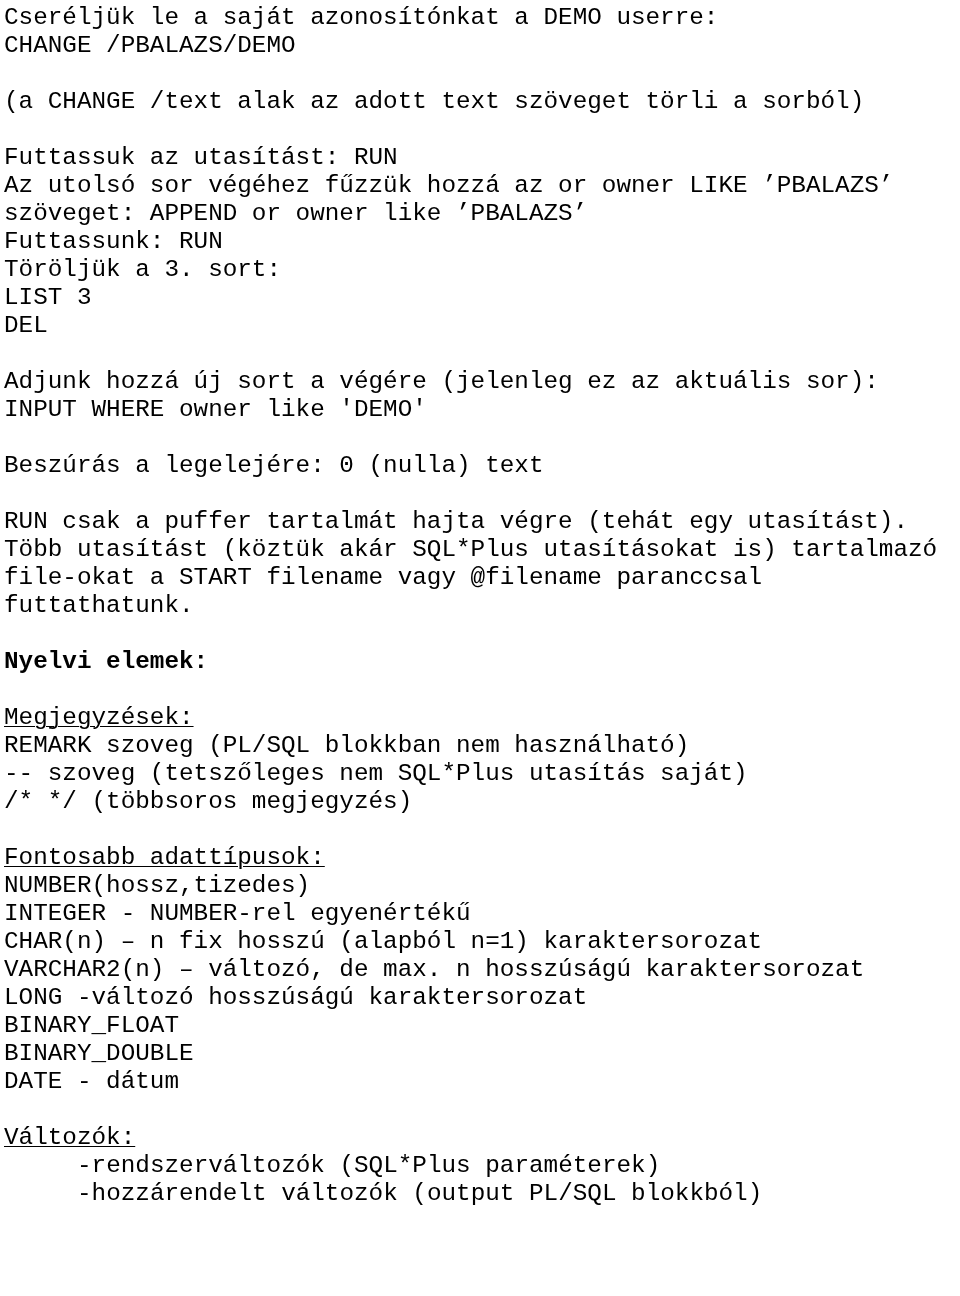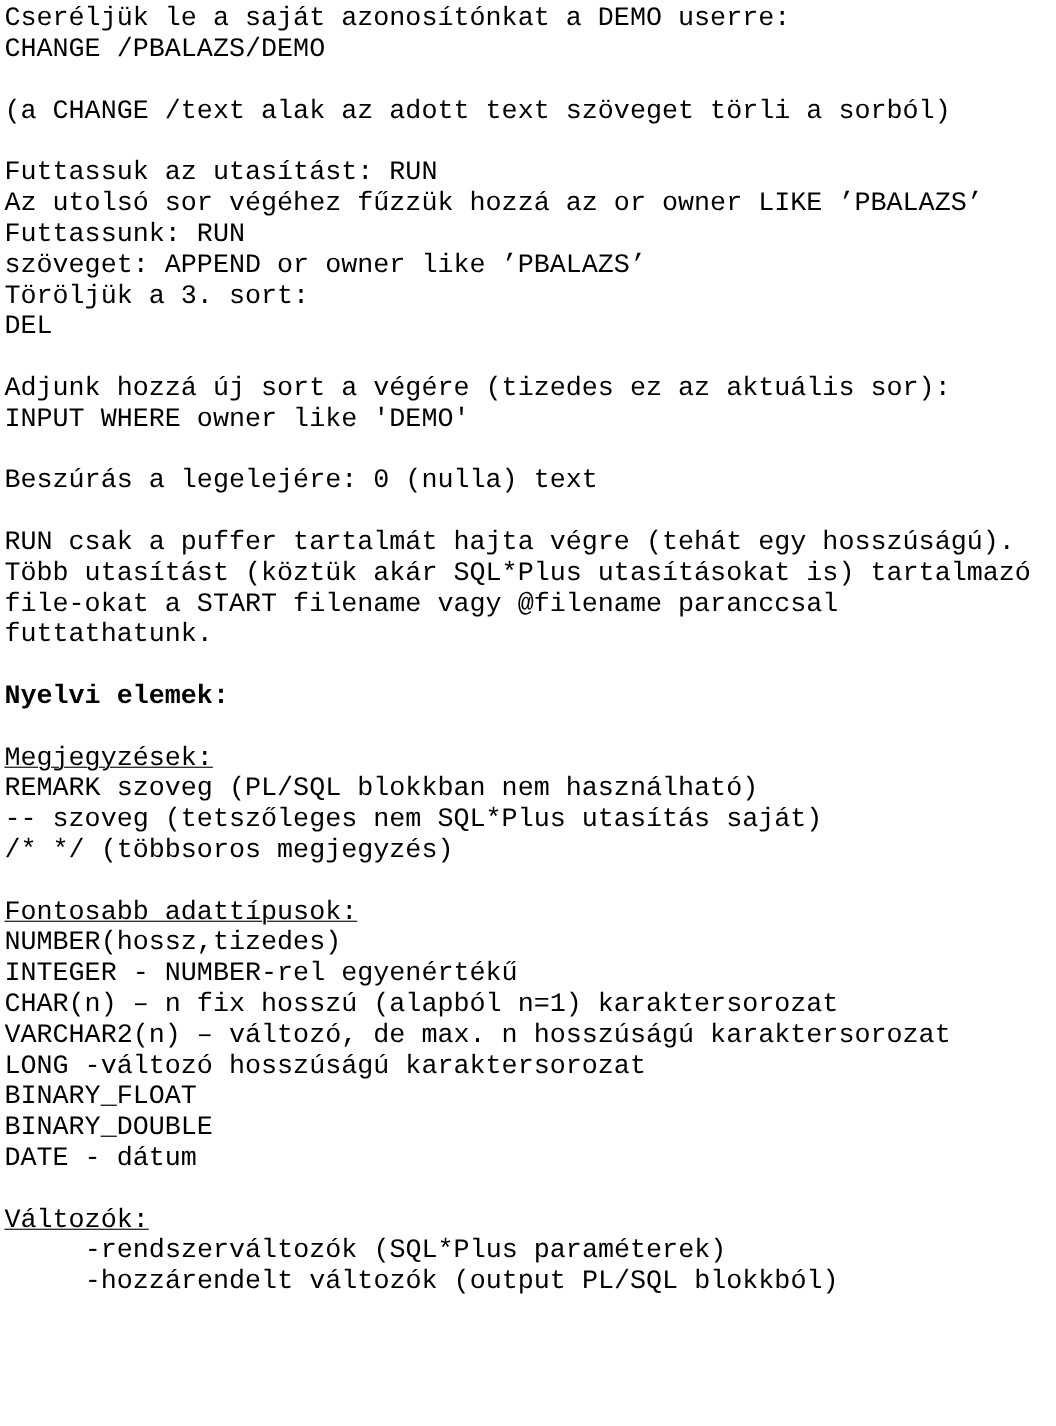--- a/index.html
+++ b/index.html
@@ -64,37 +64,38 @@
         <div class="line">CHANGE /PBALAZS/DEMO</div>
       </div>
       <div class="blank"></div>
       <div class="block">
         <div class="line">(a CHANGE /text alak az adott text szöveget törli a sorból)</div>
       </div>
       <div class="blank"></div>
       <div class="block">
         <div class="line">Futtassuk az utasítást: RUN</div>
         <div class="line">Az utolsó sor végéhez fűzzük hozzá az or owner LIKE ’PBALAZS’</div>
+        <div class="line">szöveget: APPEND or owner like ’PBALAZS’</div>
         <div class="line">Futtassunk: RUN</div>
-        <div class="line">szöveget: APPEND or owner like ’PBALAZS’</div>
         <div class="line">Töröljük a 3. sort:</div>
+        <div class="line">LIST 3</div>
         <div class="line">DEL</div>
       </div>
       <div class="blank"></div>
       <div class="block">
-        <div class="line">Adjunk hozzá új sort a végére (tizedes ez az aktuális sor):</div>
+        <div class="line">Adjunk hozzá új sort a végére (jelenleg ez az aktuális sor):</div>
         <div class="line">INPUT WHERE owner like 'DEMO'</div>
       </div>
       <div class="blank"></div>
       <div class="block">
         <div class="line">Beszúrás a legelejére: 0 (nulla) text</div>
       </div>
       <div class="blank"></div>
       <div class="block">
-        <div class="line">RUN csak a puffer tartalmát hajta végre (tehát egy hosszúságú).</div>
+        <div class="line">RUN csak a puffer tartalmát hajta végre (tehát egy utasítást).</div>
         <div class="line">Több utasítást (köztük akár SQL*Plus utasításokat is) tartalmazó</div>
         <div class="line">file-okat a START filename vagy @filename paranccsal</div>
         <div class="line">futtathatunk.</div>
       </div>
       <div class="blank"></div>
       <div class="block">
         <div class="line bold">Nyelvi elemek:</div>
       </div>
       <div class="blank"></div>
       <div class="block">

